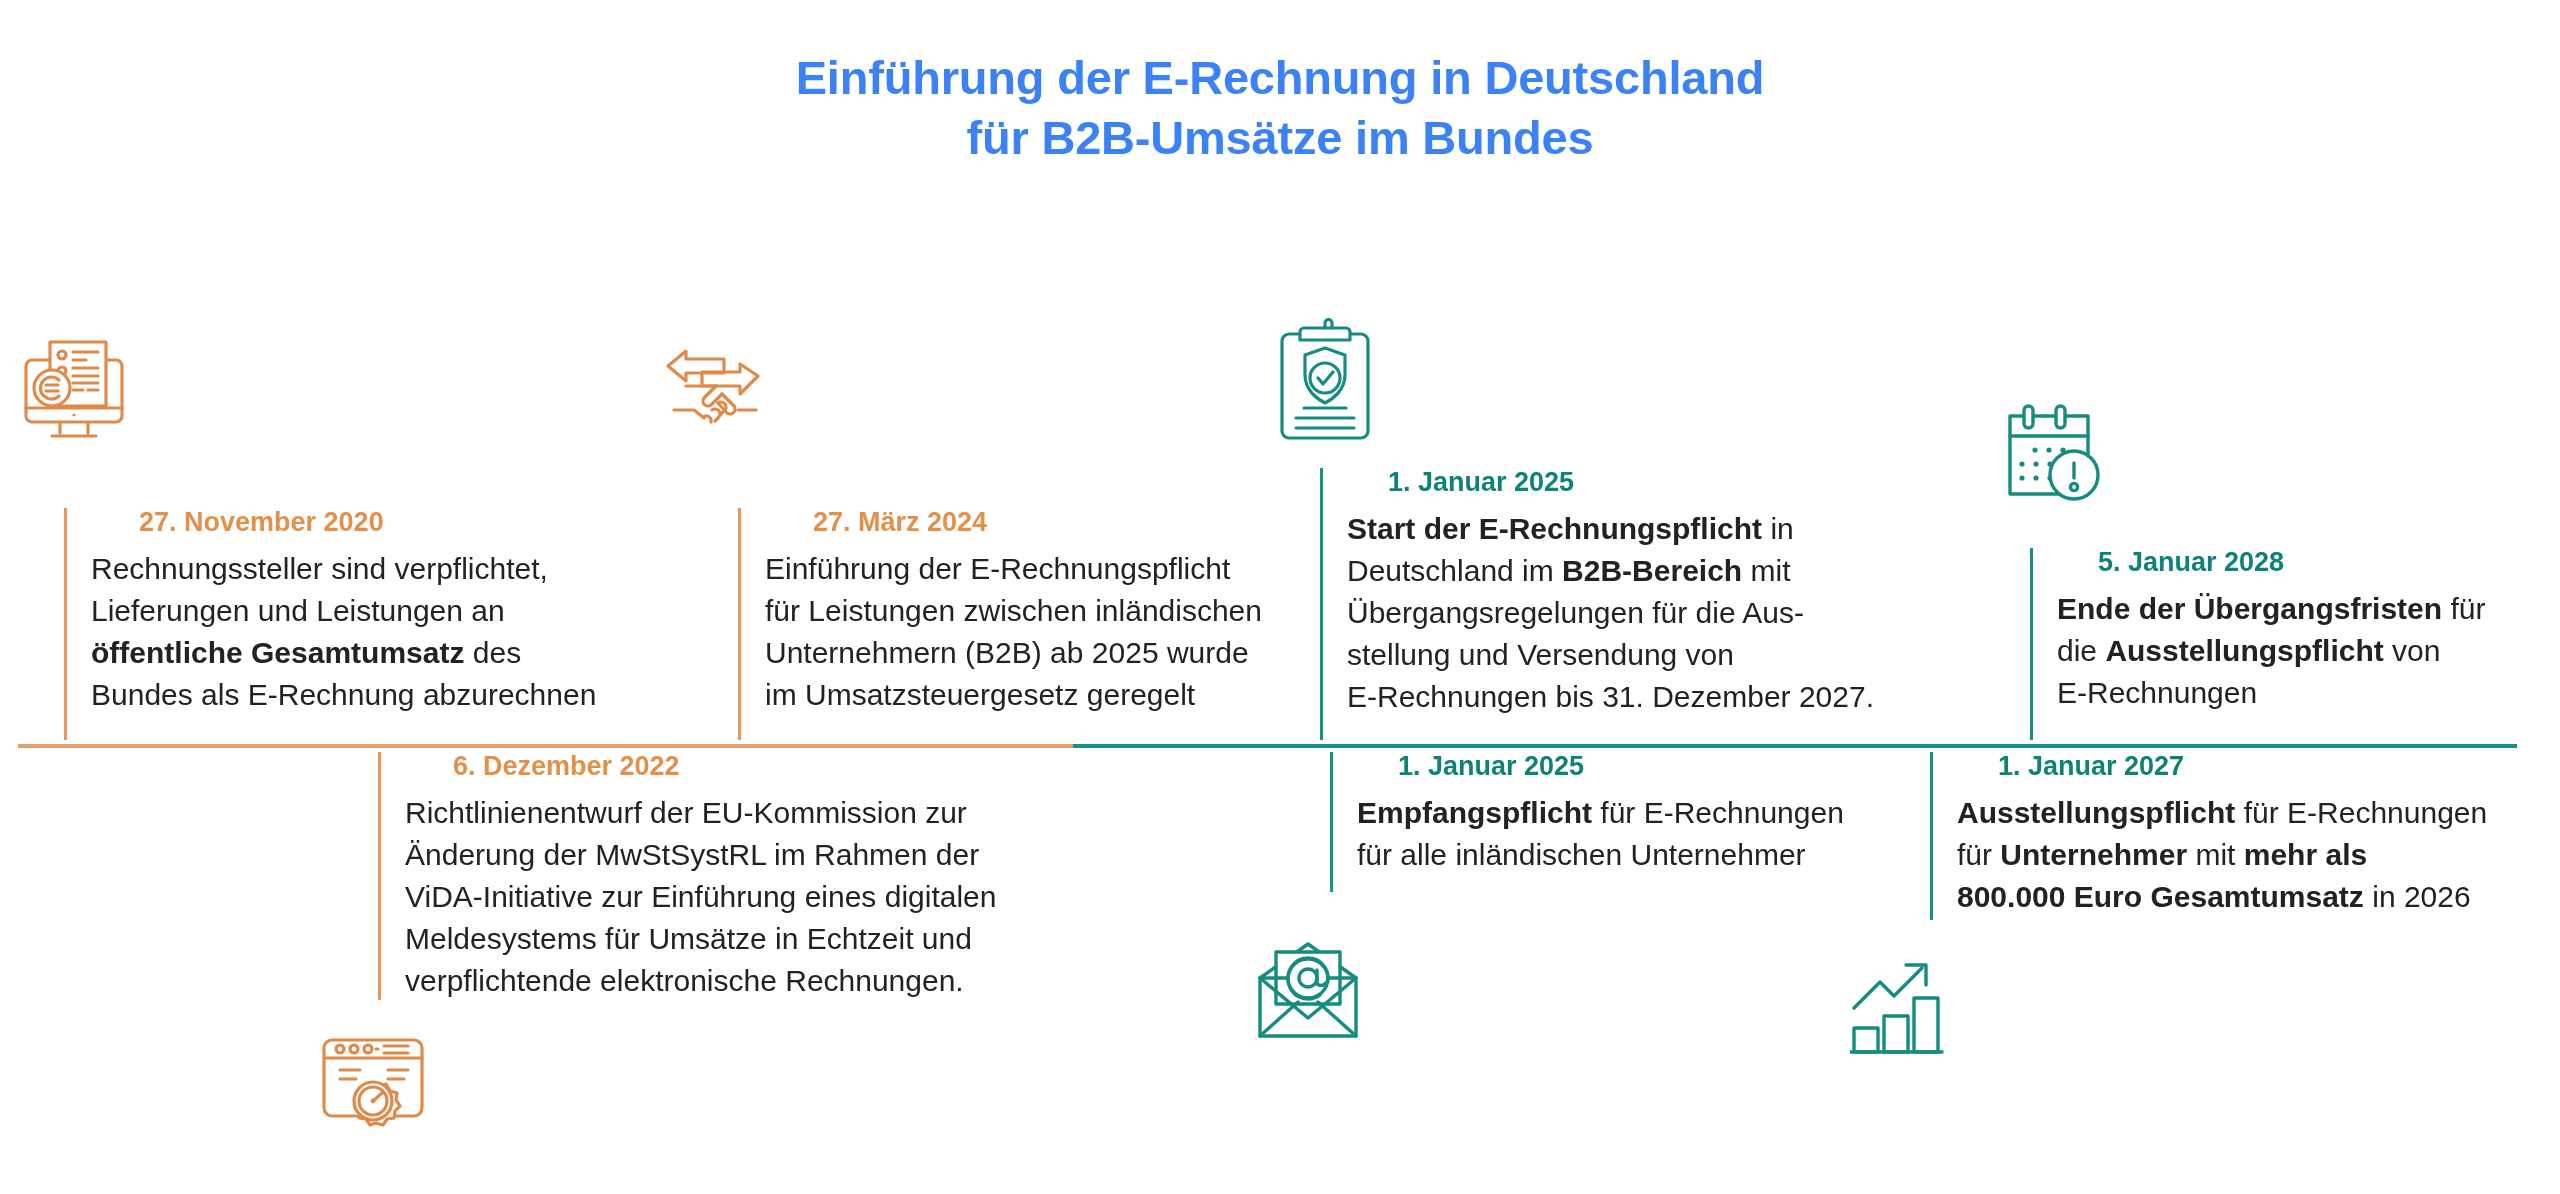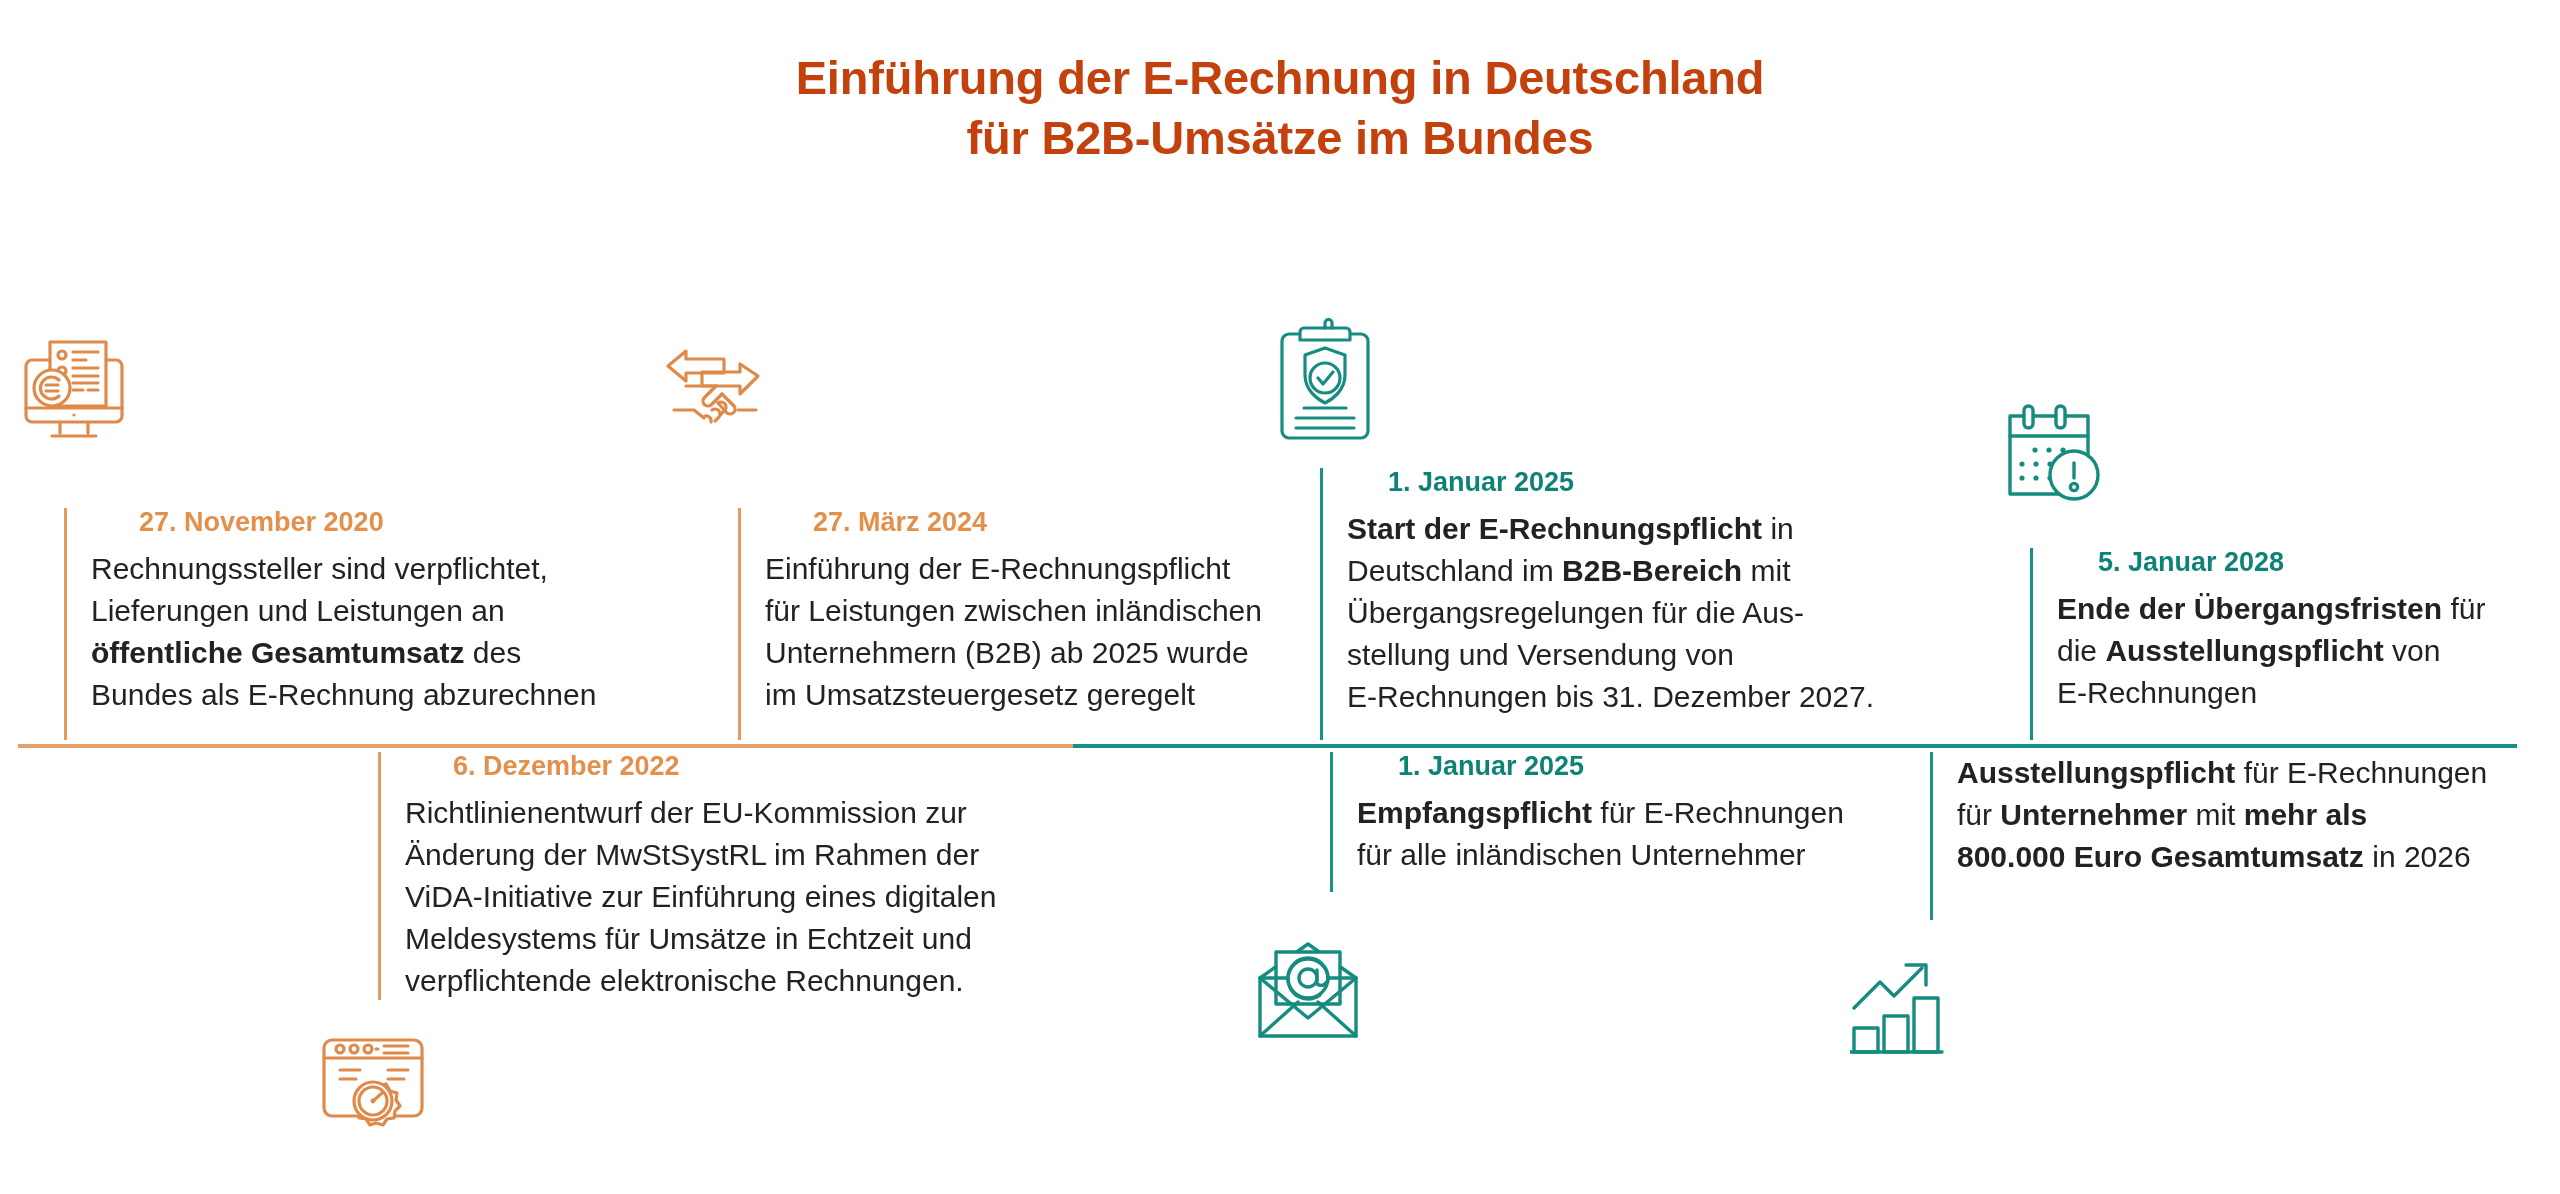--- a/index.html
+++ b/index.html
@@ -18,21 +18,21 @@
 
   
   .title-block {
     position: absolute;
     top: 48px;
     left: 0;
     width: 2560px;
     text-align: center;
   }
   .title-line {
-    color: #c2410c;
+    color: #3b82f6;
     font-size: 47px;
     font-weight: bold;
     line-height: 1.28;
     letter-spacing: -0.2px;
   }
 
   
   .axis {
     position: absolute;
     top: 744px;
@@ -268,15 +268,16 @@
   <div class="entry-bar" style="height: 140px;"></div>
   <div class="entry-inner">
     <div class="entry-date">1. Januar 2025</div>
     <div class="entry-body"><b>Empfangspflicht</b> für E-Rechnungen<br>für alle inländischen Unternehmer</div>
   </div>
 </div>
 
 <div class="entry c-teal" id="entry-6">
   <div class="entry-bar" style="height: 168px;"></div>
   <div class="entry-inner">
+    <div class="entry-date">1. Januar 2027</div>
     <div class="entry-body"><b>Ausstellungspflicht</b> für E-Rechnungen<br>für <b>Unternehmer</b> mit <b>mehr als</b><br><b>800.000 Euro Gesamtumsatz</b> in 2026</div>
   </div>
 </div>
 
 </body></html>

